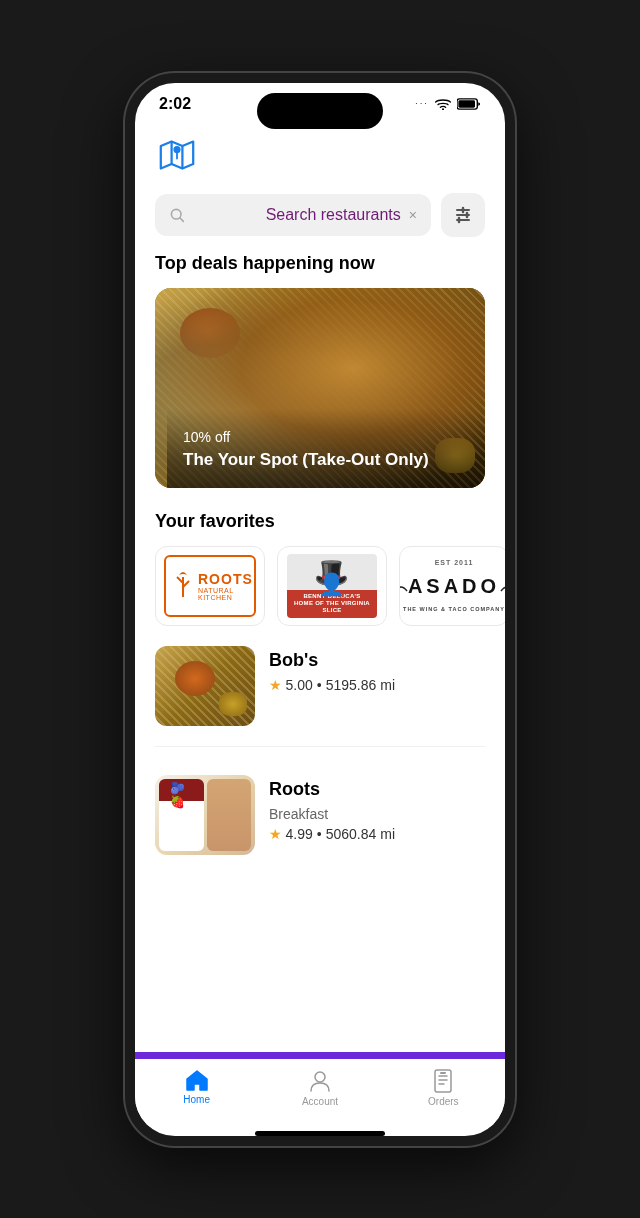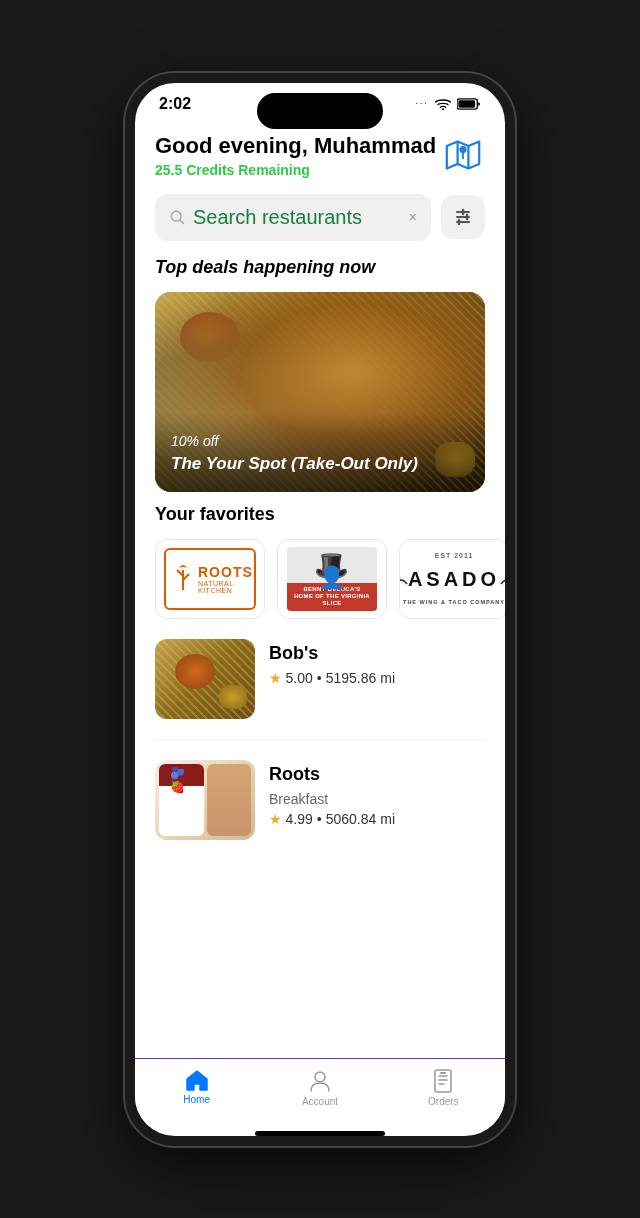--- a/index.html
+++ b/index.html
@@ -99,22 +99,23 @@
       flex: 1;
       display: flex;
       align-items: center;
       background: #f0f0f0;
       border-radius: 12px;
       padding: 12px 14px;
       gap: 8px;
     }
     .search-placeholder {
       flex: 1;
-      font-size: 20px;
-      color: #15803d;
+      font-size: 16px;
+      color: #701a75;
+      text-align: right;
     }
     .search-clear {
       font-size: 14px;
       color: #999;
     }
     .filter-btn {
       width: 44px;
       height: 44px;
       background: #f0f0f0;
       border-radius: 12px;
@@ -125,22 +126,21 @@
       color: #555;
     }
     .section-title {
       font-size: 18px;
       font-weight: 700;
       color: #000;
       margin-bottom: 14px;
       padding: 0 20px;
     }
     .deals-section {
-      margin-bottom: 12px;
-      font-style: italic;
+      margin-bottom: 23px;
     }
     .deal-card {
       margin: 0 20px;
       border-radius: 16px;
       overflow: hidden;
       position: relative;
       height: 200px;
       background: #8B6914;
     }
     .deal-image {
@@ -154,21 +154,21 @@
       position: absolute;
       inset: 0;
       background:
         radial-gradient(ellipse at 60% 40%, rgba(200,140,50,0.9) 0%, rgba(150,90,20,0.7) 40%, transparent 70%),
         radial-gradient(ellipse at 30% 60%, rgba(180,160,100,0.8) 0%, rgba(120,100,60,0.6) 40%, transparent 70%),
         radial-gradient(ellipse at 50% 50%, rgba(80,60,20,0.5) 0%, transparent 60%);
     }
     .deal-overlay {
       position: absolute;
       bottom: 0;
-      left: 0;
+      left: 12px;
       right: 0;
       background: linear-gradient(transparent, rgba(0,0,0,0.6));
       padding: 20px 16px 16px;
     }
     .deal-discount {
       font-size: 14px;
       color: #fff;
       margin-bottom: 4px;
     }
     .deal-name {
@@ -282,21 +282,21 @@
       color: #444;
       text-align: center;
     }
     .restaurant-list {
       padding: 0 20px;
     }
     .restaurant-item {
       display: flex;
       gap: 14px;
       align-items: flex-start;
-      margin-bottom: 20px;
+      margin-bottom: 28px;
       padding-bottom: 20px;
       border-bottom: 1px solid #f0f0f0;
     }
     .restaurant-item:last-child {
       border-bottom: none;
     }
     .restaurant-thumb {
       width: 100px;
       height: 80px;
       border-radius: 12px;
@@ -358,21 +358,21 @@
       align-items: center;
       gap: 4px;
       font-size: 14px;
       color: #333;
     }
     .star-icon {
       color: #f5a623;
     }
     .bottom-nav {
       display: flex;
-      border-top: 1px solid #6d28d9;
+      border-top: 7px solid #6d28d9;
       padding: 10px 0 20px;
       flex-shrink: 0;
       background: #fff;
     }
     .nav-item {
       flex: 1;
       display: flex;
       flex-direction: column;
       align-items: center;
       gap: 3px;
@@ -443,24 +443,20 @@
         <rect x="0" y="1" width="22" height="11" rx="2.5" stroke="#000" stroke-width="1.5" fill="none"></rect>
         <rect x="1.5" y="2.5" width="18" height="8" rx="1.5" fill="#000"></rect>
         <path d="M23 4.5 L23 8.5 C24.5 8 25 7.2 25 6.5 C25 5.8 24.5 5 23 4.5Z" fill="#000"></path>
       </svg>
     </div>
   </div>
 
   <div class="scroll-content">
 
     <div class="header-section">
-      <div>
-        <div class="greeting-text">Good evening, Muhammad</div>
-        <div class="credits-text">25.5 Credits Remaining</div>
-      </div>
       <div class="map-icon-btn">
         <svg class="map-svg" viewBox="0 0 40 36" fill="none" xmlns="http://www.w3.org/2000/svg">
           <path d="M14 3 L2 8 L2 33 L14 28 L26 33 L38 28 L38 3 L26 8 Z" stroke="#1a7fe8" stroke-width="2.5" fill="none" stroke-linejoin="round"></path>
           <line x1="14" y1="3" x2="14" y2="28" stroke="#1a7fe8" stroke-width="2.5"></line>
           <line x1="26" y1="8" x2="26" y2="33" stroke="#1a7fe8" stroke-width="2.5"></line>
           <circle cx="20" cy="12" r="4" fill="#1a7fe8"></circle>
           <path d="M20 12 L20 22" stroke="#1a7fe8" stroke-width="2" stroke-linecap="round"></path>
         </svg>
       </div>
     </div>

